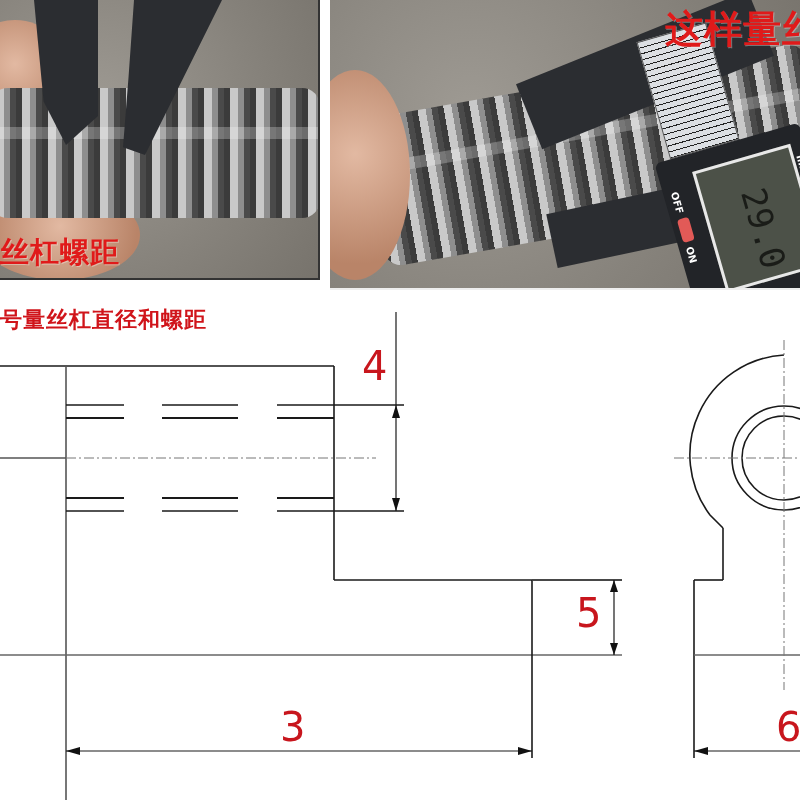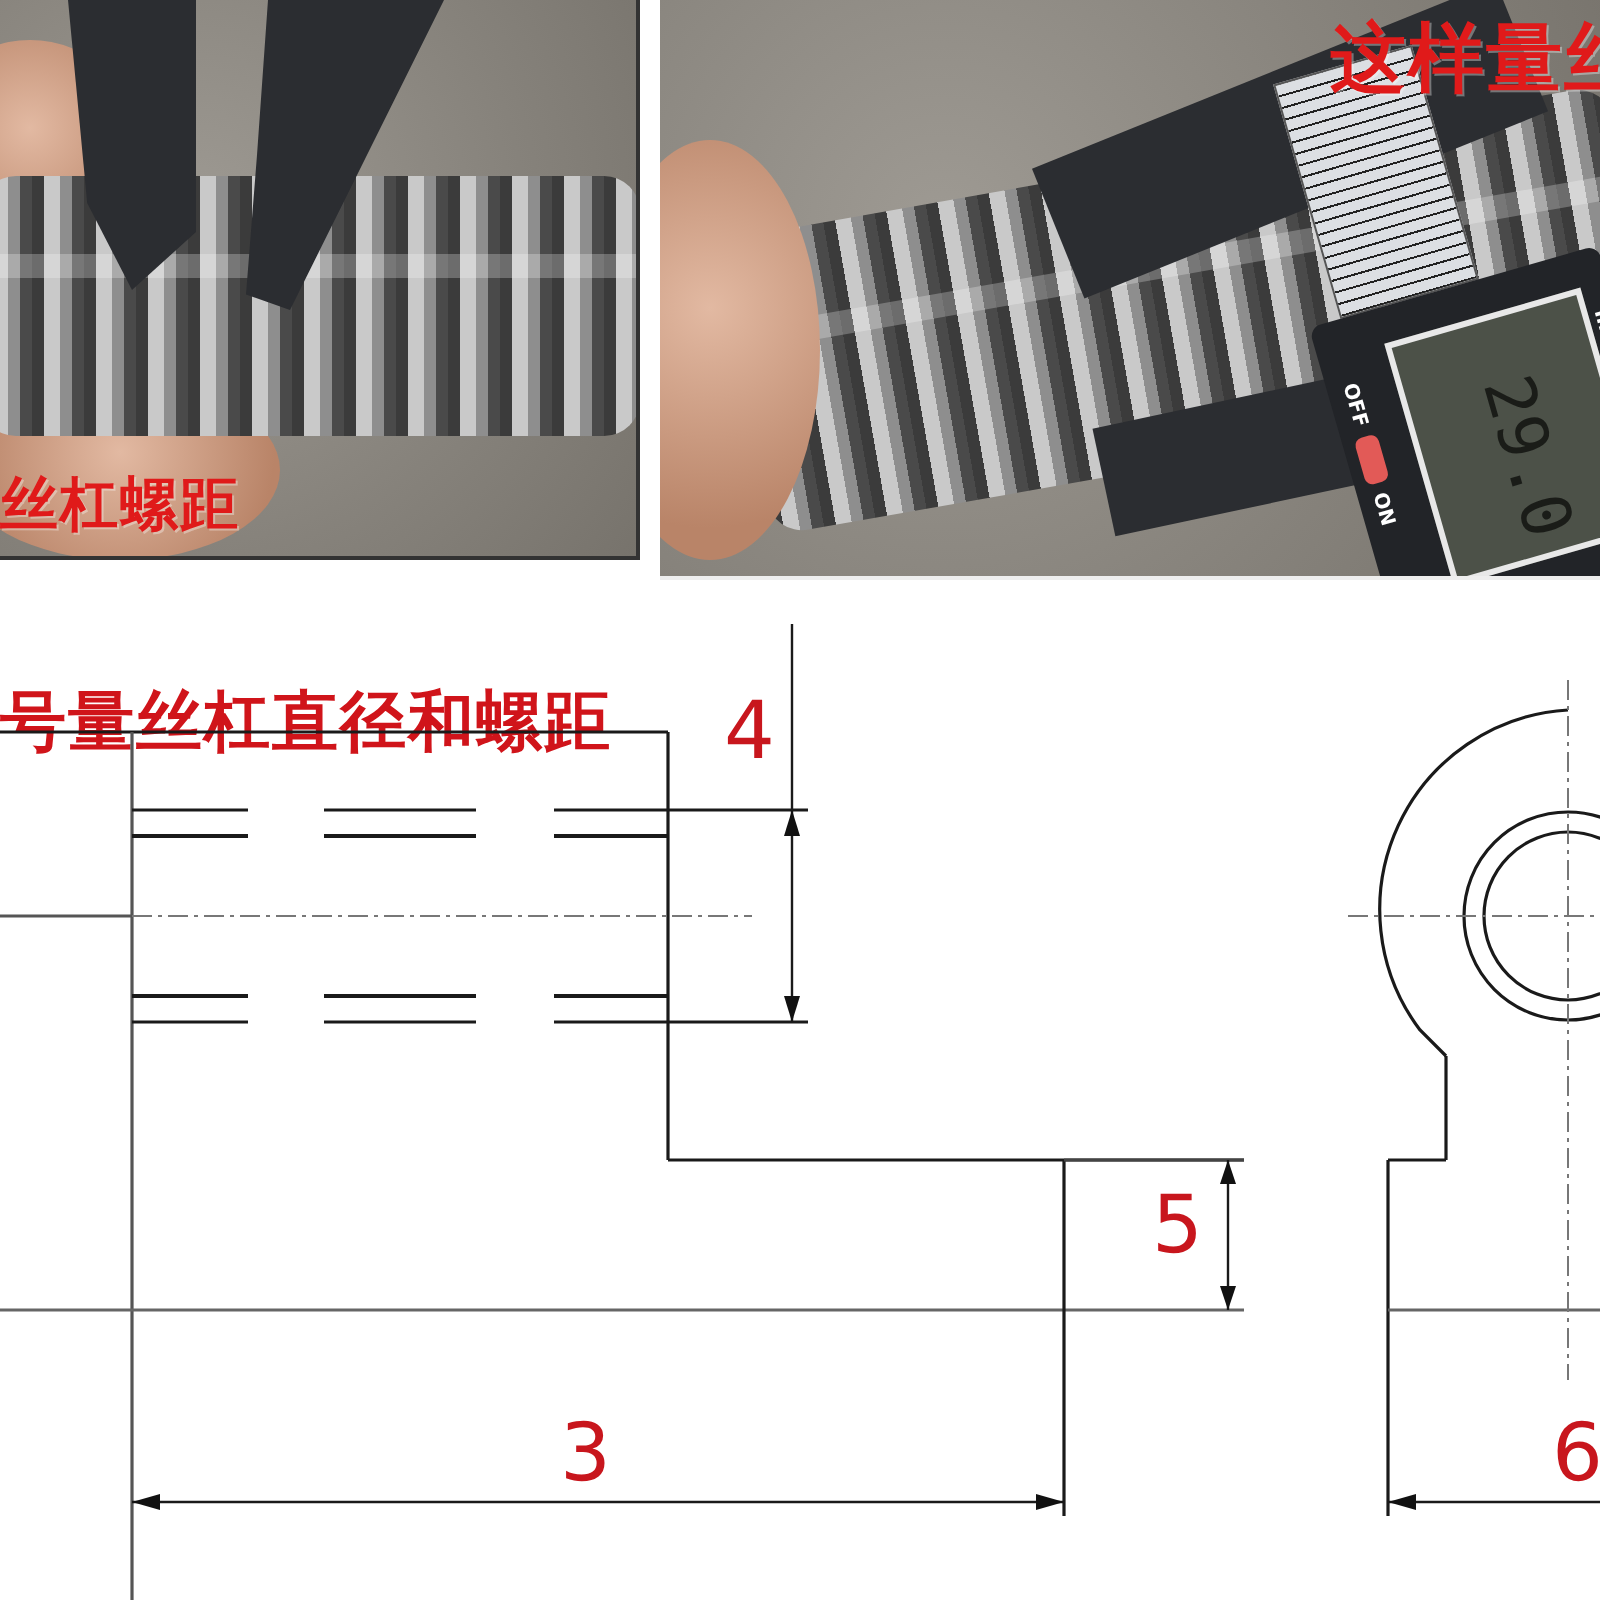--- a/index.html
+++ b/index.html
@@ -28,21 +28,21 @@
   .lcd { position:absolute; left:34px; top:18px; width:96px; height:120px; background:#4c5148; border:3px solid #e8e8e8; }
   .lcd-digits { position:absolute; left:8px; top:30px; color:#1a1c18; font-family:"DejaVu Sans Mono", monospace; font-size:34px; transform:rotate(90deg); transform-origin:left top; left:70px; }
   .onoff { position:absolute; left:6px; top:60px; width:12px; height:24px; background:#e25a57; border-radius:4px; }
   .onoff-label { position:absolute; color:#fff; font-size:10px; font-weight:bold; transform:rotate(90deg); }
   .unit-label { position:absolute; color:#fff; font-size:10px; font-weight:bold; transform:rotate(90deg); }
 
   .caption { position:absolute; color:#e01a1a; font-weight:bold; white-space:nowrap; letter-spacing:1px;
     text-shadow: 1px 1px 0 rgba(255,255,255,0.35); }
   .caption-left { left:0; top:233px; font-size:29px; }
   .caption-right { left:335px; top:4px; font-size:38px; }
-  .caption-drawing { left:0; top:305px; font-size:33px; color:#d0141a;margin-top:34px; }
+  .caption-drawing { left:0; top:305px; font-size:22px; color:#d0141a; }
 
   .drawing { position:absolute; left:0; top:290px; width:800px; height:510px; }
   .dim-label { position:absolute; color:#c8161d; font-size:40px; font-family:"DejaVu Sans", sans-serif; }
 </style>
 </head>
 <body>
 
 <div class="photo photo-left">
   <div class="bg-concrete"></div>
   <div class="finger" style="left:-40px;top:20px;width:110px;height:110px;"></div>

